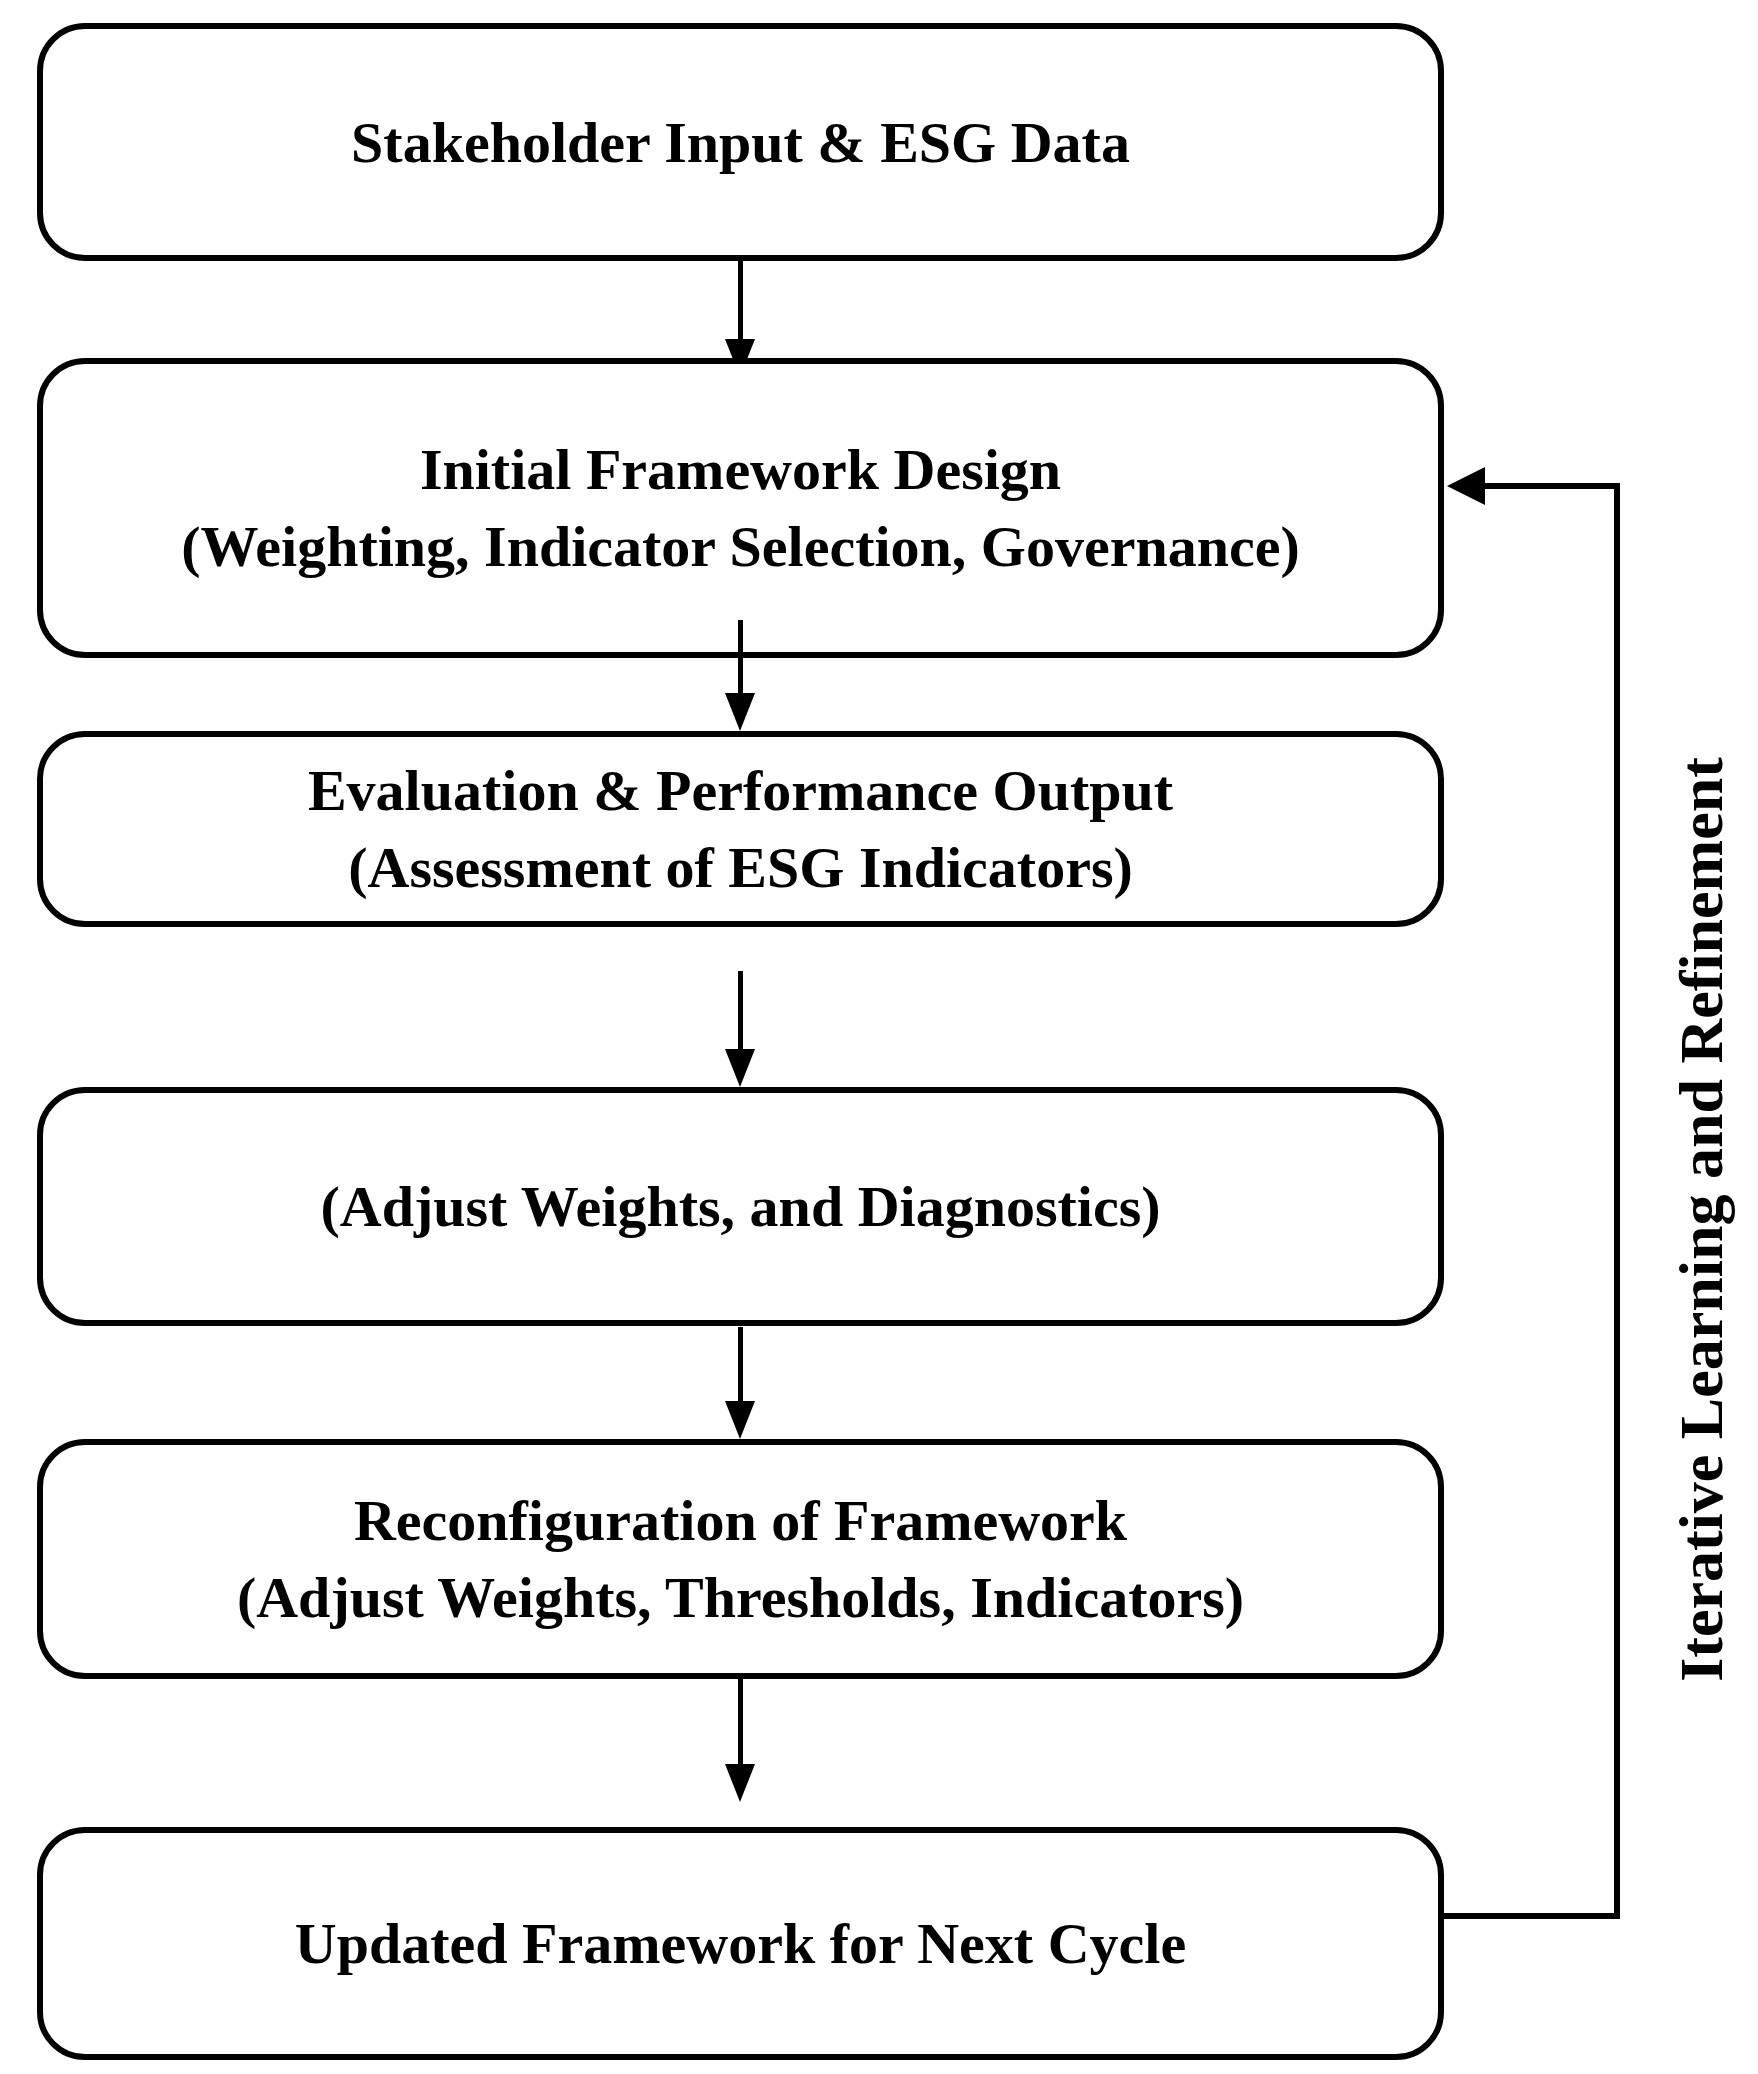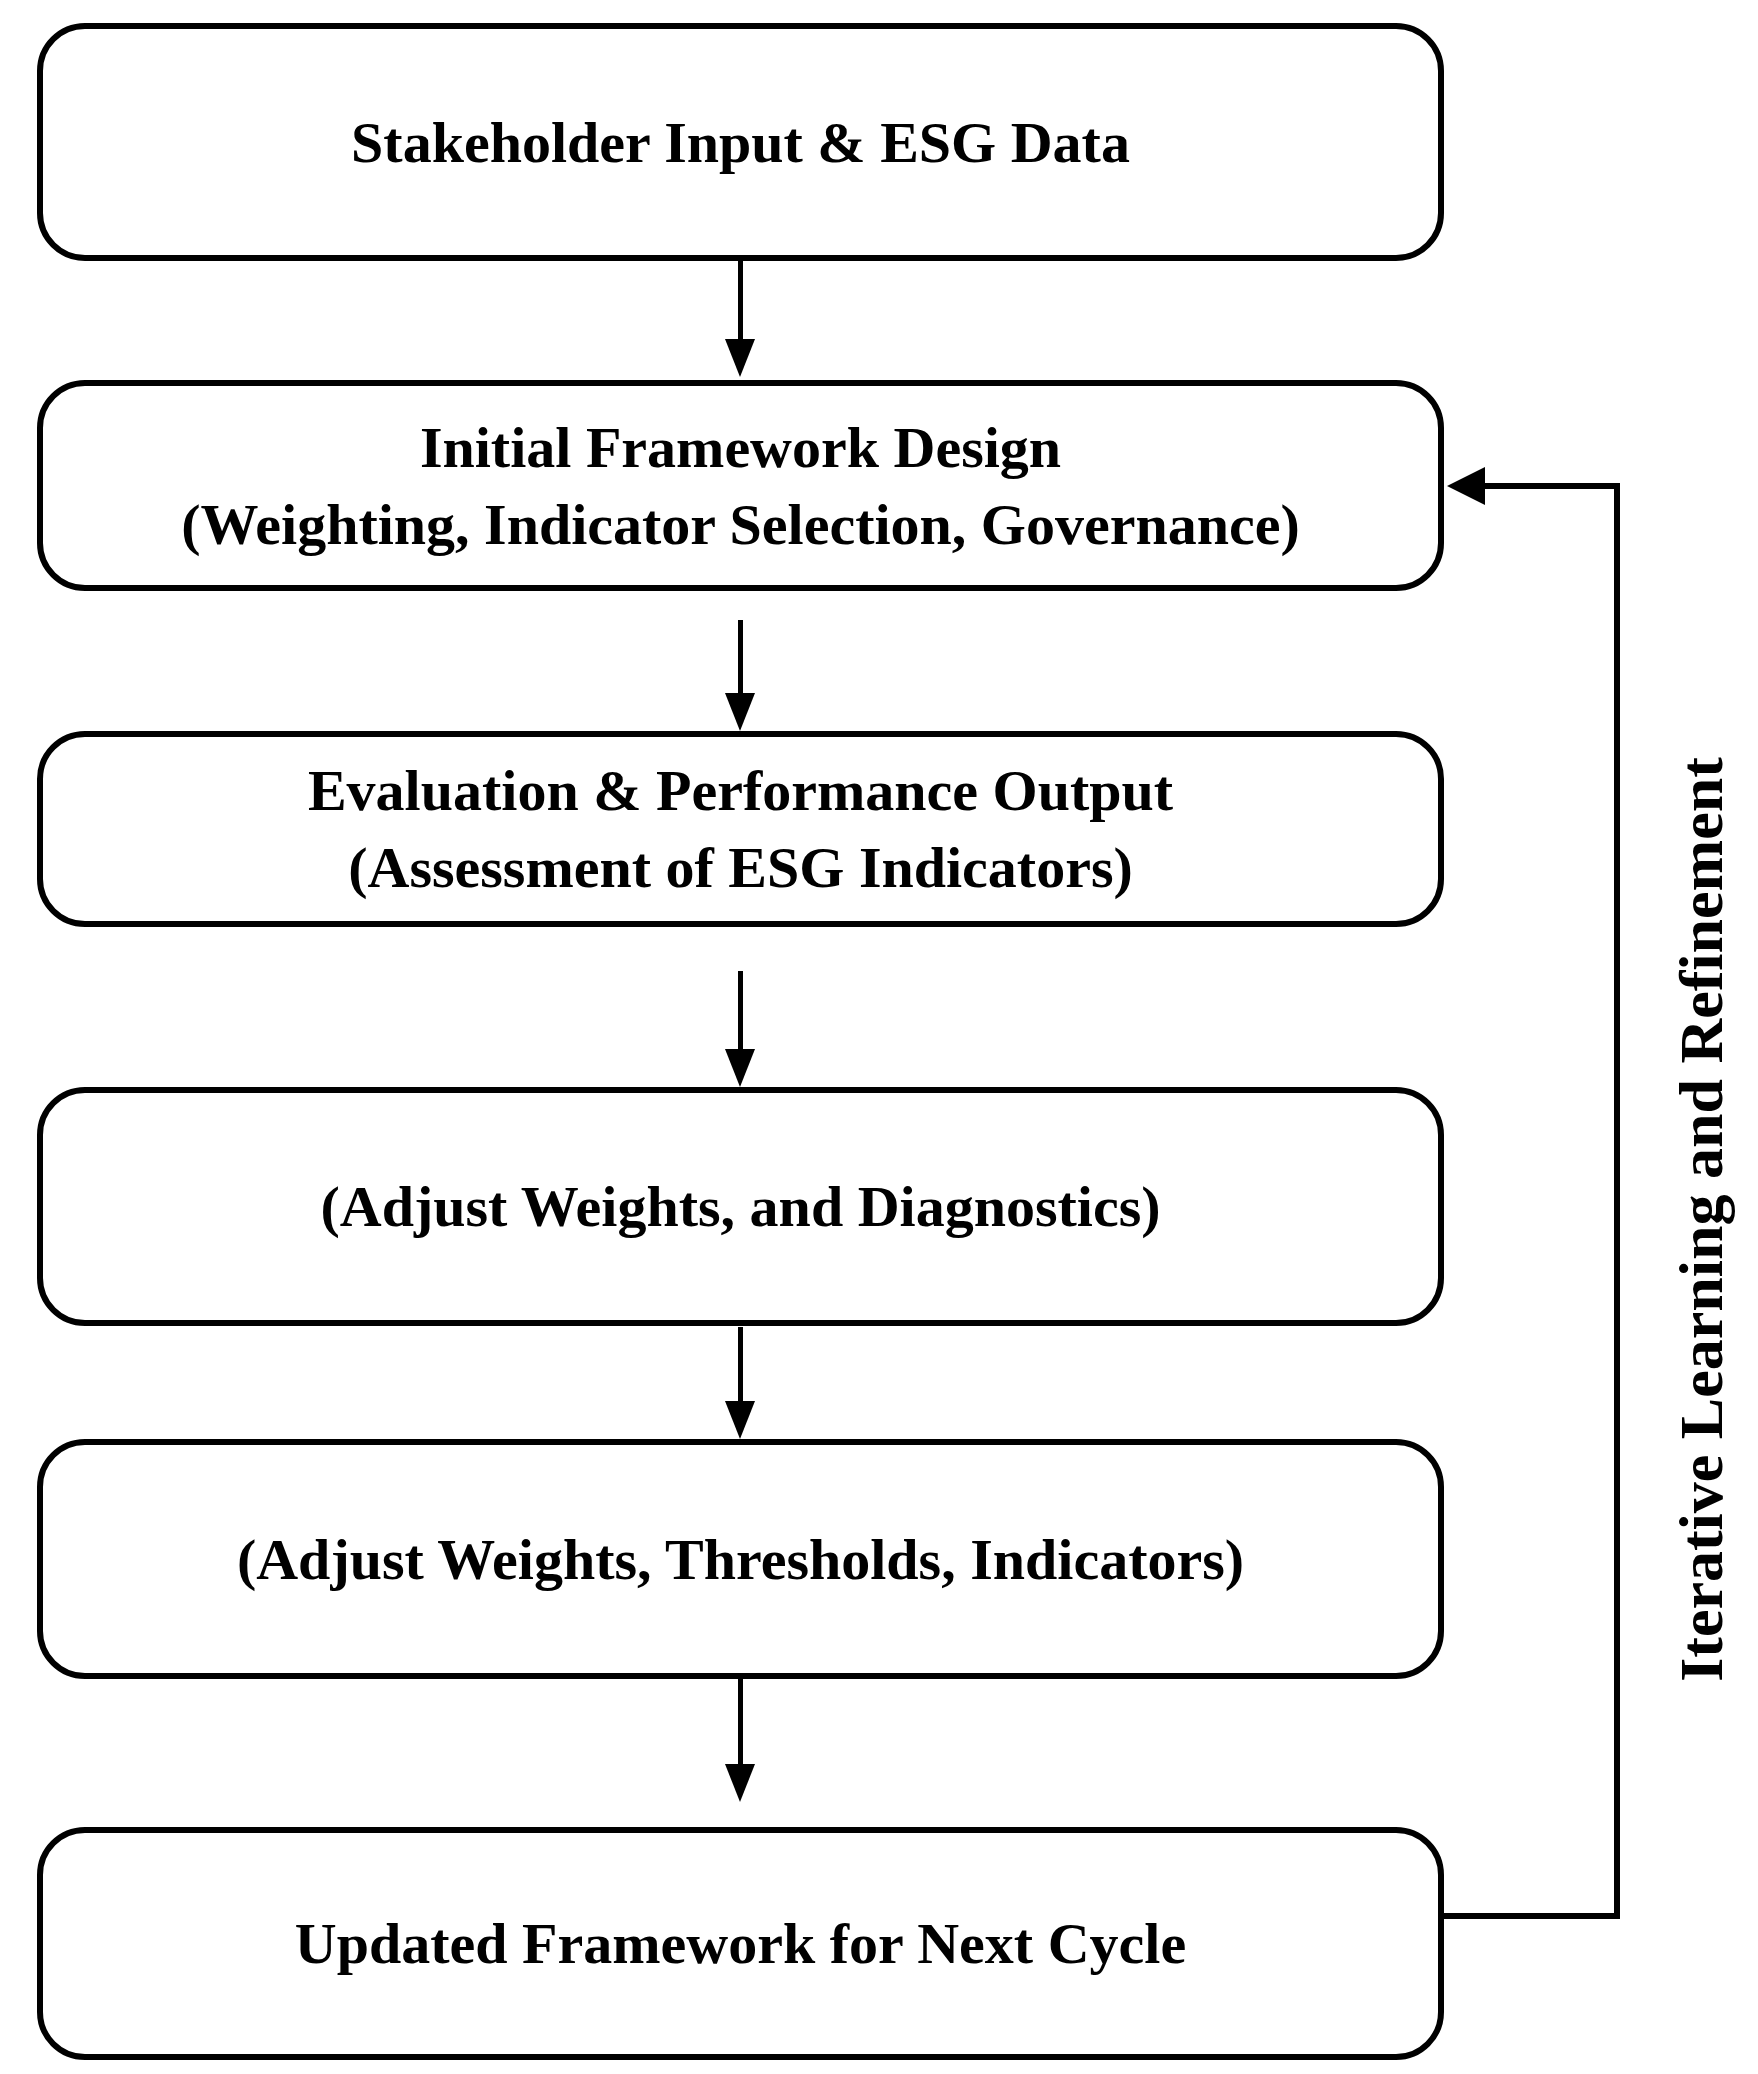--- a/index.html
+++ b/index.html
@@ -31,21 +31,21 @@
     align-items: center;
     justify-content: center;
     text-align: right;
     font-weight: bold;
     font-size: 58px;
     line-height: 77px;
     white-space: nowrap;
   }
   .box span { display: block; }
   .box-1 { top: 23px;   height: 238px; }
-  .box-2 { top: 380px;  height: 211px; }
+  .box-2 { top: 358px;  height: 300px; }
   .box-3 { top: 731px;  height: 196px; }
   .box-4 { top: 1087px; height: 239px; }
   .box-5 { top: 1439px; height: 240px; }
   .box-6 { top: 1803px; height: 233px; margin-top: 24px; }
 
   .v-arrow-line {
     position: absolute;
     left: 738px;
     width: 4.6px;
     background: var(--line);
@@ -120,20 +120,21 @@
   <div class="v-arrow-head ah-3"></div>
 
   <div class="box box-4">
     <span>(Adjust Weights, and Diagnostics)</span>
   </div>
 
   <div class="v-arrow-line al-4"></div>
   <div class="v-arrow-head ah-4"></div>
 
   <div class="box box-5">
+    <span>Reconfiguration of Framework</span>
     <span>(Adjust Weights, Thresholds, Indicators)</span>
   </div>
 
   <div class="v-arrow-line al-5"></div>
   <div class="v-arrow-head ah-5"></div>
 
   <div class="box box-6">
     <span>Updated Framework for Next Cycle</span>
   </div>
 

